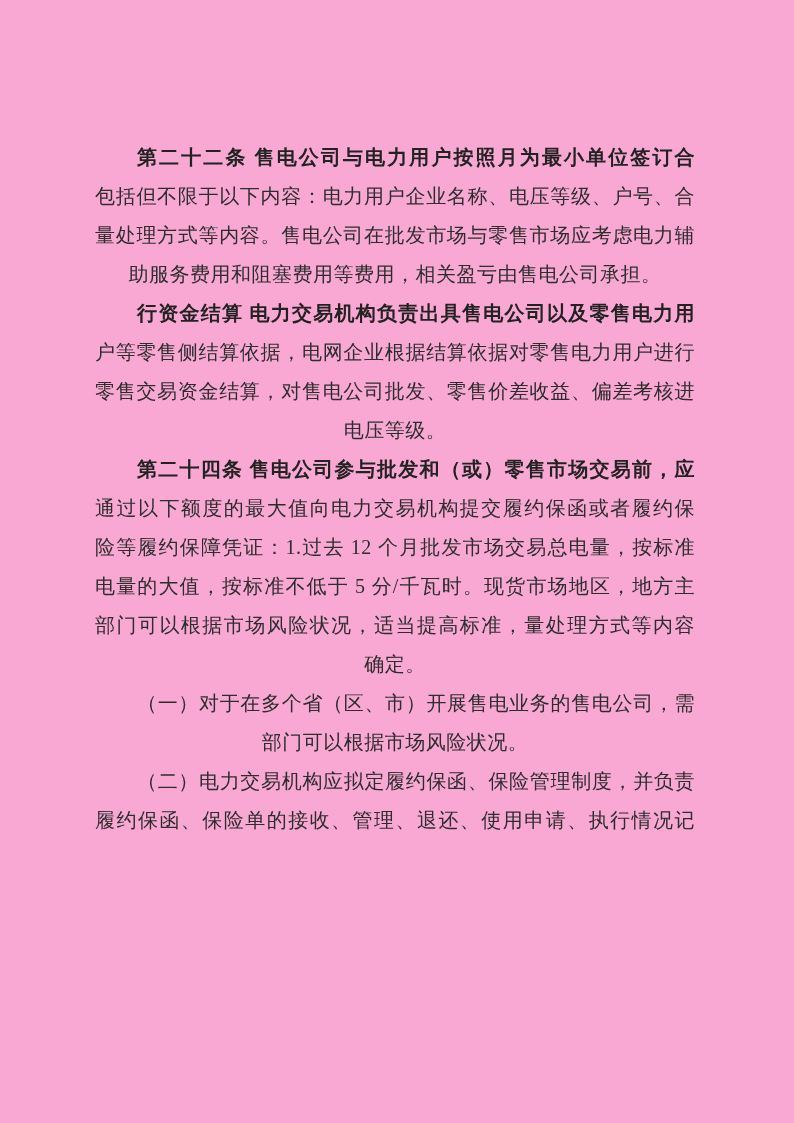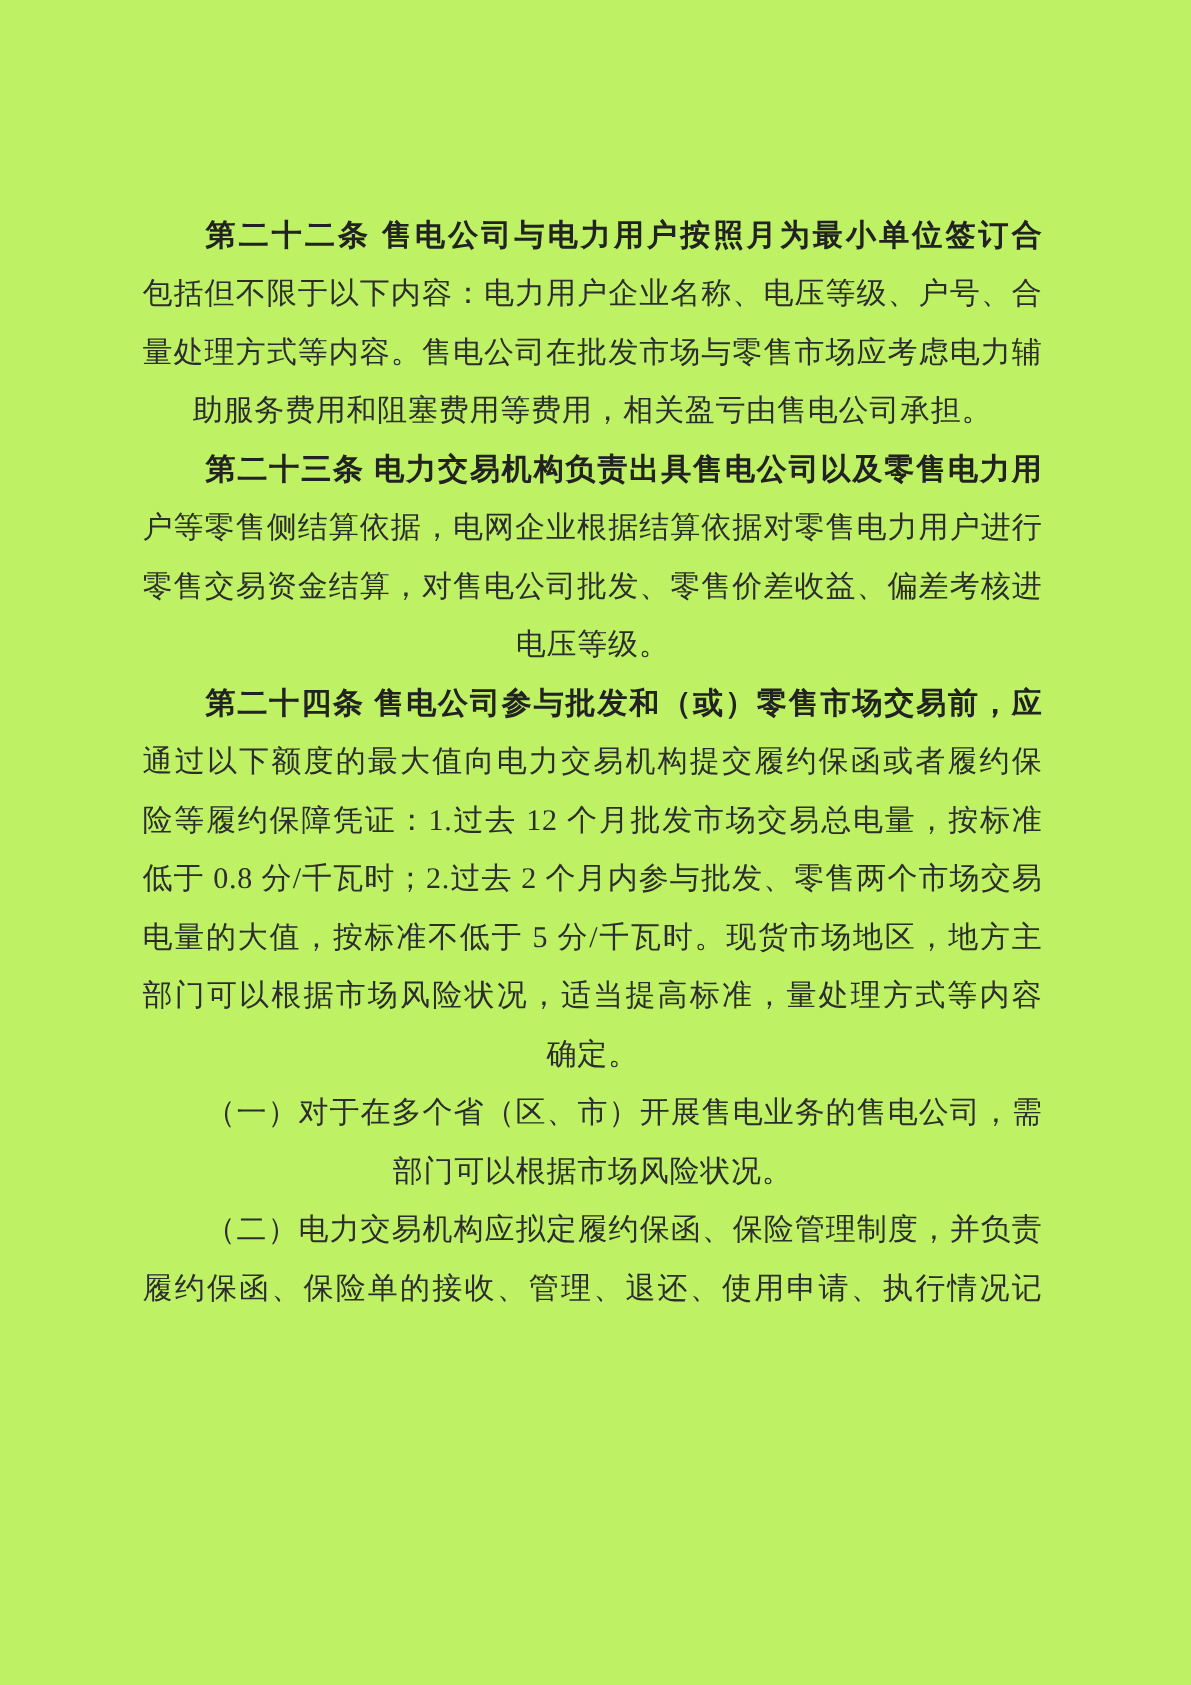--- a/index.html
+++ b/index.html
@@ -13,21 +13,21 @@
     background: #ffffff;
     font-family: "Liberation Serif", "DejaVu Serif", serif;
     overflow: hidden;
   }
   .doc-page {
     position: absolute;
     left: 0;
     top: 0;
     width: 794px;
     height: 1123px;
-    background: #bef264;
+    background: #f9a8d4;
   }
   .doc-body {
     position: absolute;
     left: 95px;
     top: 138px;
     width: 600px;
     color: #2d2d2d;
   }
   .paragraph {
     margin: 0;
@@ -58,30 +58,29 @@
 
 <div class="doc-page">
   <div class="doc-body" id="doc-body" style="color: rgb(45, 45, 45);">
       <div class="paragraph">
         <div class="line fill bold indent" style="color: rgb(34, 34, 34);">第二十二条 售电公司与电力用户按照月为最小单位签订合</div>
         <div class="line fill">包括但不限于以下内容：电力用户企业名称、电压等级、户号、合</div>
         <div class="line fill">量处理方式等内容。售电公司在批发市场与零售市场应考虑电力辅</div>
         <div class="line">助服务费用和阻塞费用等费用，相关盈亏由售电公司承担。</div>
       </div>
       <div class="paragraph">
-        <div class="line fill bold indent" style="color: rgb(34, 34, 34);">第二十三条 电力交易机构负责出具售电公司以及零售电力用</div>
+        <div class="line fill bold indent" style="color: rgb(34, 34, 34);">行资金结算 电力交易机构负责出具售电公司以及零售电力用</div>
         <div class="line fill">户等零售侧结算依据，电网企业根据结算依据对零售电力用户进行</div>
         <div class="line fill">零售交易资金结算，对售电公司批发、零售价差收益、偏差考核进</div>
         <div class="line">电压等级。</div>
       </div>
       <div class="paragraph">
         <div class="line fill bold indent" style="color: rgb(34, 34, 34);">第二十四条 售电公司参与批发和（或）零售市场交易前，应</div>
         <div class="line fill">通过以下额度的最大值向电力交易机构提交履约保函或者履约保</div>
         <div class="line fill">险等履约保障凭证：1.过去 12 个月批发市场交易总电量，按标准不</div>
-        <div class="line fill">低于 0.8 分/千瓦时；2.过去 2 个月内参与批发、零售两个市场交易</div>
         <div class="line fill">电量的大值，按标准不低于 5 分/千瓦时。现货市场地区，地方主管</div>
         <div class="line fill">部门可以根据市场风险状况，适当提高标准，量处理方式等内容</div>
         <div class="line">确定。</div>
       </div>
       <div class="paragraph">
         <div class="line fill indent">（一）对于在多个省（区、市）开展售电业务的售电公司，需</div>
         <div class="line">部门可以根据市场风险状况。</div>
       </div>
       <div class="paragraph">
         <div class="line fill indent">（二）电力交易机构应拟定履约保函、保险管理制度，并负责</div>

